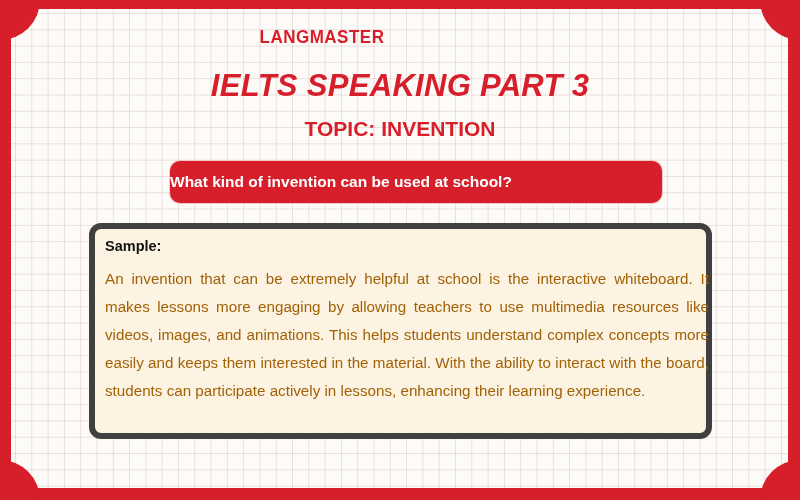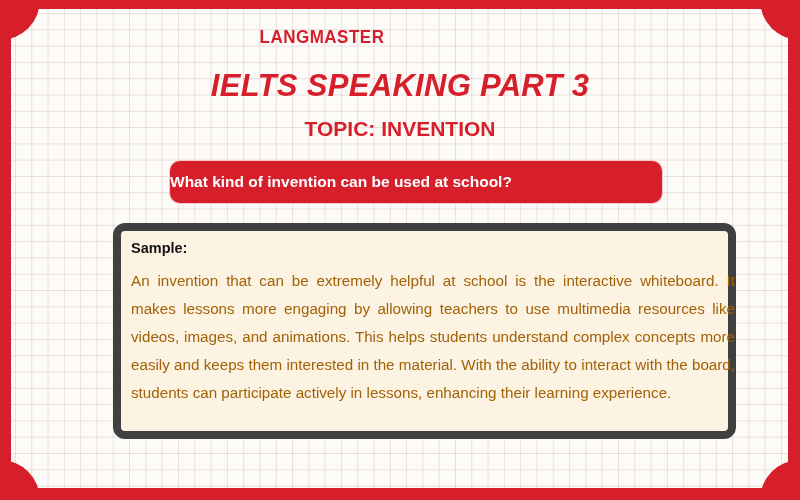--- a/index.html
+++ b/index.html
@@ -37,23 +37,22 @@
   }
   .question {
     position: absolute; left: 162px; top: 161px; width: 492px; height: 42px;
     background: #d61f2a; border-radius: 10px; color: #fff;
     box-shadow: 0 0 0 1px #f1c9c9;
     display: flex; align-items: center; justify-content: flex-start;
     font-family: "Liberation Sans", sans-serif; font-weight: bold; font-size: 15.5px; margin-left: 8px;
   }
   .sample {
     position: absolute; left: 89px; top: 223px; width: 623px; height: 216px;
-    background: #fdf3e3; border: 8px solid #404040; border-radius: 12px;
+    background: #fdf3e3; border: 6px solid #404040; border-radius: 12px;
     box-sizing: border-box;
-    margin-left: 24px;
   }
   .sample-label {
     position: absolute; left: 10px; top: 9px; font-weight: bold; font-size: 14.5px; color: #111;
     font-family: "Liberation Sans", sans-serif;
   }
   .sample-text {
     position: absolute; left: 10px; top: 36px; width: 604px;
     font-size: 15.2px; line-height: 28px; color: #a16207; text-align: justify;
     font-family: "Liberation Sans", sans-serif;
   }

